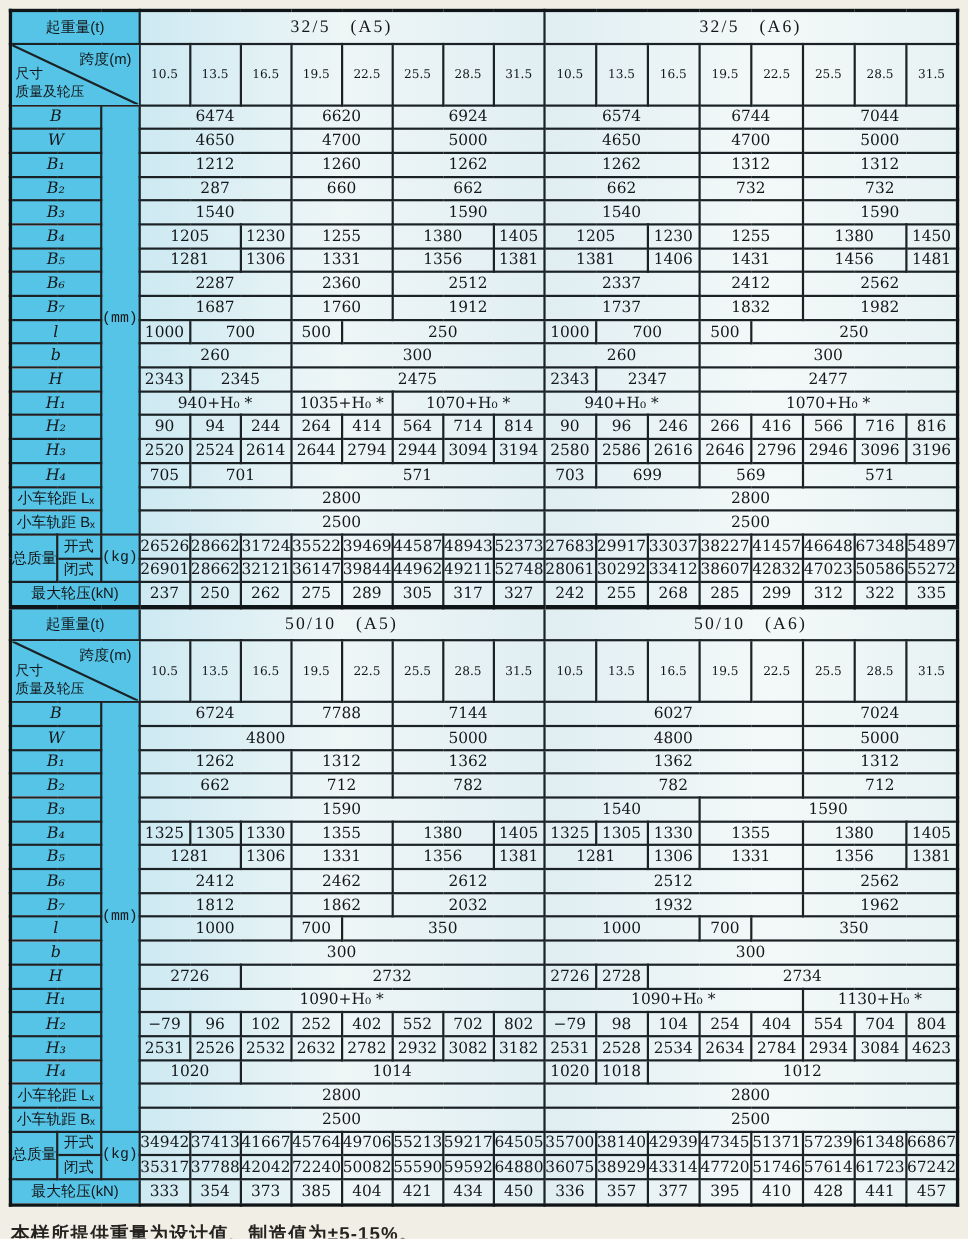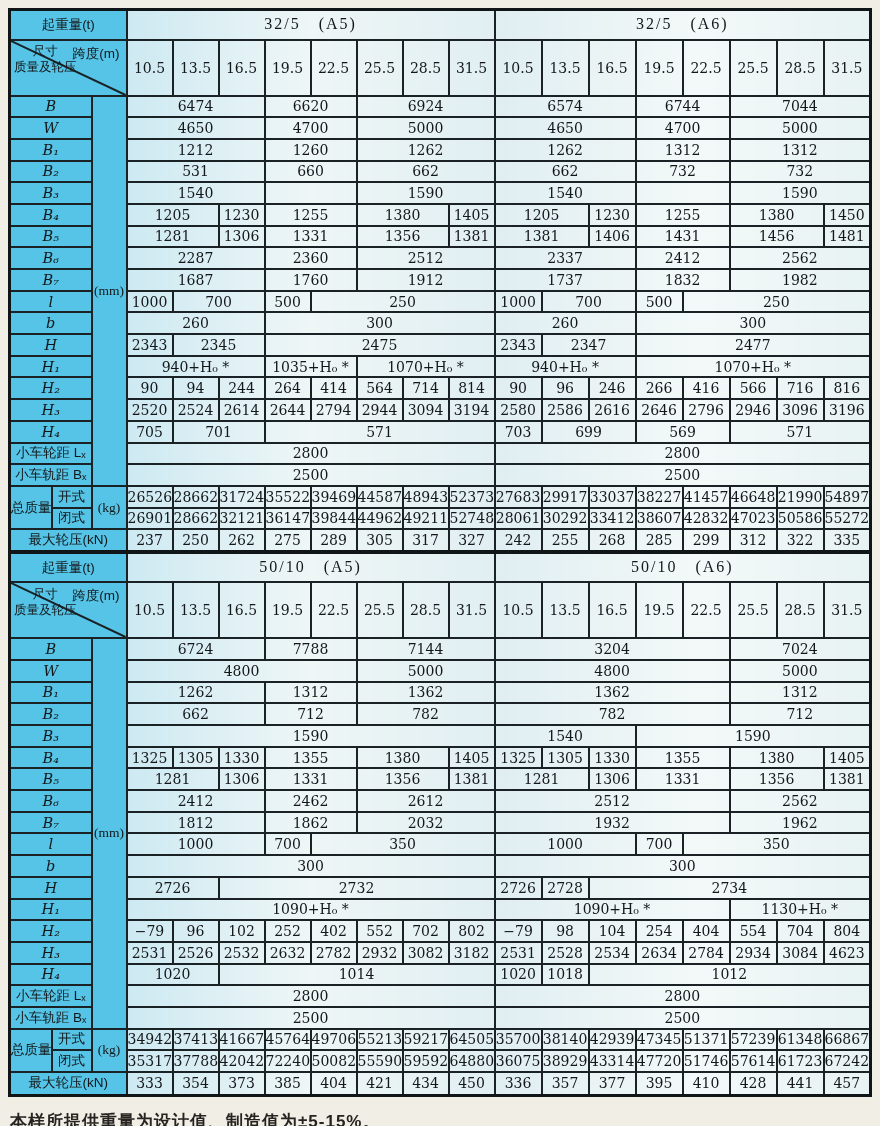--- a/index.html
+++ b/index.html
@@ -33,33 +33,33 @@
   }
   tr.cap-row{height:30px;}
   tr.span-row{height:56px;}
   tr.r{height:21.7px;}
   tr.max-row{height:23px;}
   tr.band-start th,tr.band-start td{border-top:4px solid #101518;}
   td.group-title{
     font-size:16px;letter-spacing:2px;
     font-family:Liberation Serif, serif;
   }
-  td.span-h{font-size:14px;}
+  td.span-h{font-size:11px;}
   th.dim-label{
     font-family:"DejaVu Serif","Liberation Serif",serif;
     font-style:italic;font-size:14.5px;
   }
   th.unit-cell{
-    font-family:Liberation Serif, serif;
+    font-family:Liberation Mono, monospace;
     font-weight:normal;font-size:13.5px;font-style:normal;
   }
   th.diag{position:relative;padding:0;}
   th.diag svg{position:absolute;left:0;top:0;width:100%;height:100%;display:block;}
   .diag-span-label{position:absolute;top:4px;right:6px;font-size:13.5px;}
-  .diag-dim-label{position:absolute;bottom:19px;left:3px;text-align:center;font-size:12.5px;line-height:1.25;}
+  .diag-dim-label{position:absolute;bottom:3px;left:3px;text-align:left;font-size:12.5px;line-height:1.25;}
   .footnote{
     margin:13px 0 0 10px;
     font-size:17px;font-weight:bold;color:#262420;
     letter-spacing:1px;
   }
 </style>
 </head>
 <body>
 
 <div class="page">
@@ -142,21 +142,21 @@
           <th class="dim-label" colspan="2">B₁</th>
           <td colspan="3">1212</td>
           <td colspan="2">1260</td>
           <td colspan="3">1262</td>
           <td colspan="3">1262</td>
           <td colspan="2">1312</td>
           <td colspan="3">1312</td>
         </tr>
         <tr class="r">
           <th class="dim-label" colspan="2">B₂</th>
-          <td colspan="3">531</td>
+          <td colspan="3">287</td>
           <td colspan="2">660</td>
           <td colspan="3">662</td>
           <td colspan="3">662</td>
           <td colspan="2">732</td>
           <td colspan="3">732</td>
         </tr>
         <tr class="r">
           <th class="dim-label" colspan="2">B₃</th>
           <td colspan="3">1540</td>
           <td colspan="2"></td>
@@ -313,21 +313,21 @@
           <td>39469</td>
           <td>44587</td>
           <td>48943</td>
           <td>52373</td>
           <td>27683</td>
           <td>29917</td>
           <td>33037</td>
           <td>38227</td>
           <td>41457</td>
           <td>46648</td>
-          <td>21990</td>
+          <td>67348</td>
           <td>54897</td>
         </tr>
         <tr class="r">
           <th>闭式</th>
           <td>26901</td>
           <td>28662</td>
           <td>32121</td>
           <td>36147</td>
           <td>39844</td>
           <td>44962</td>
@@ -393,21 +393,21 @@
           <td class="span-h">25.5</td>
           <td class="span-h">28.5</td>
           <td class="span-h">31.5</td>
         </tr>
         <tr class="r">
           <th class="dim-label" colspan="2">B</th>
           <th class="unit-cell" rowspan="18">(mm)</th>
           <td colspan="3">6724</td>
           <td colspan="2">7788</td>
           <td colspan="3">7144</td>
-          <td colspan="5">3204</td>
+          <td colspan="5">6027</td>
           <td colspan="3">7024</td>
         </tr>
         <tr class="r">
           <th class="dim-label" colspan="2">W</th>
           <td colspan="5">4800</td>
           <td colspan="3">5000</td>
           <td colspan="5">4800</td>
           <td colspan="3">5000</td>
         </tr>
         <tr class="r">

